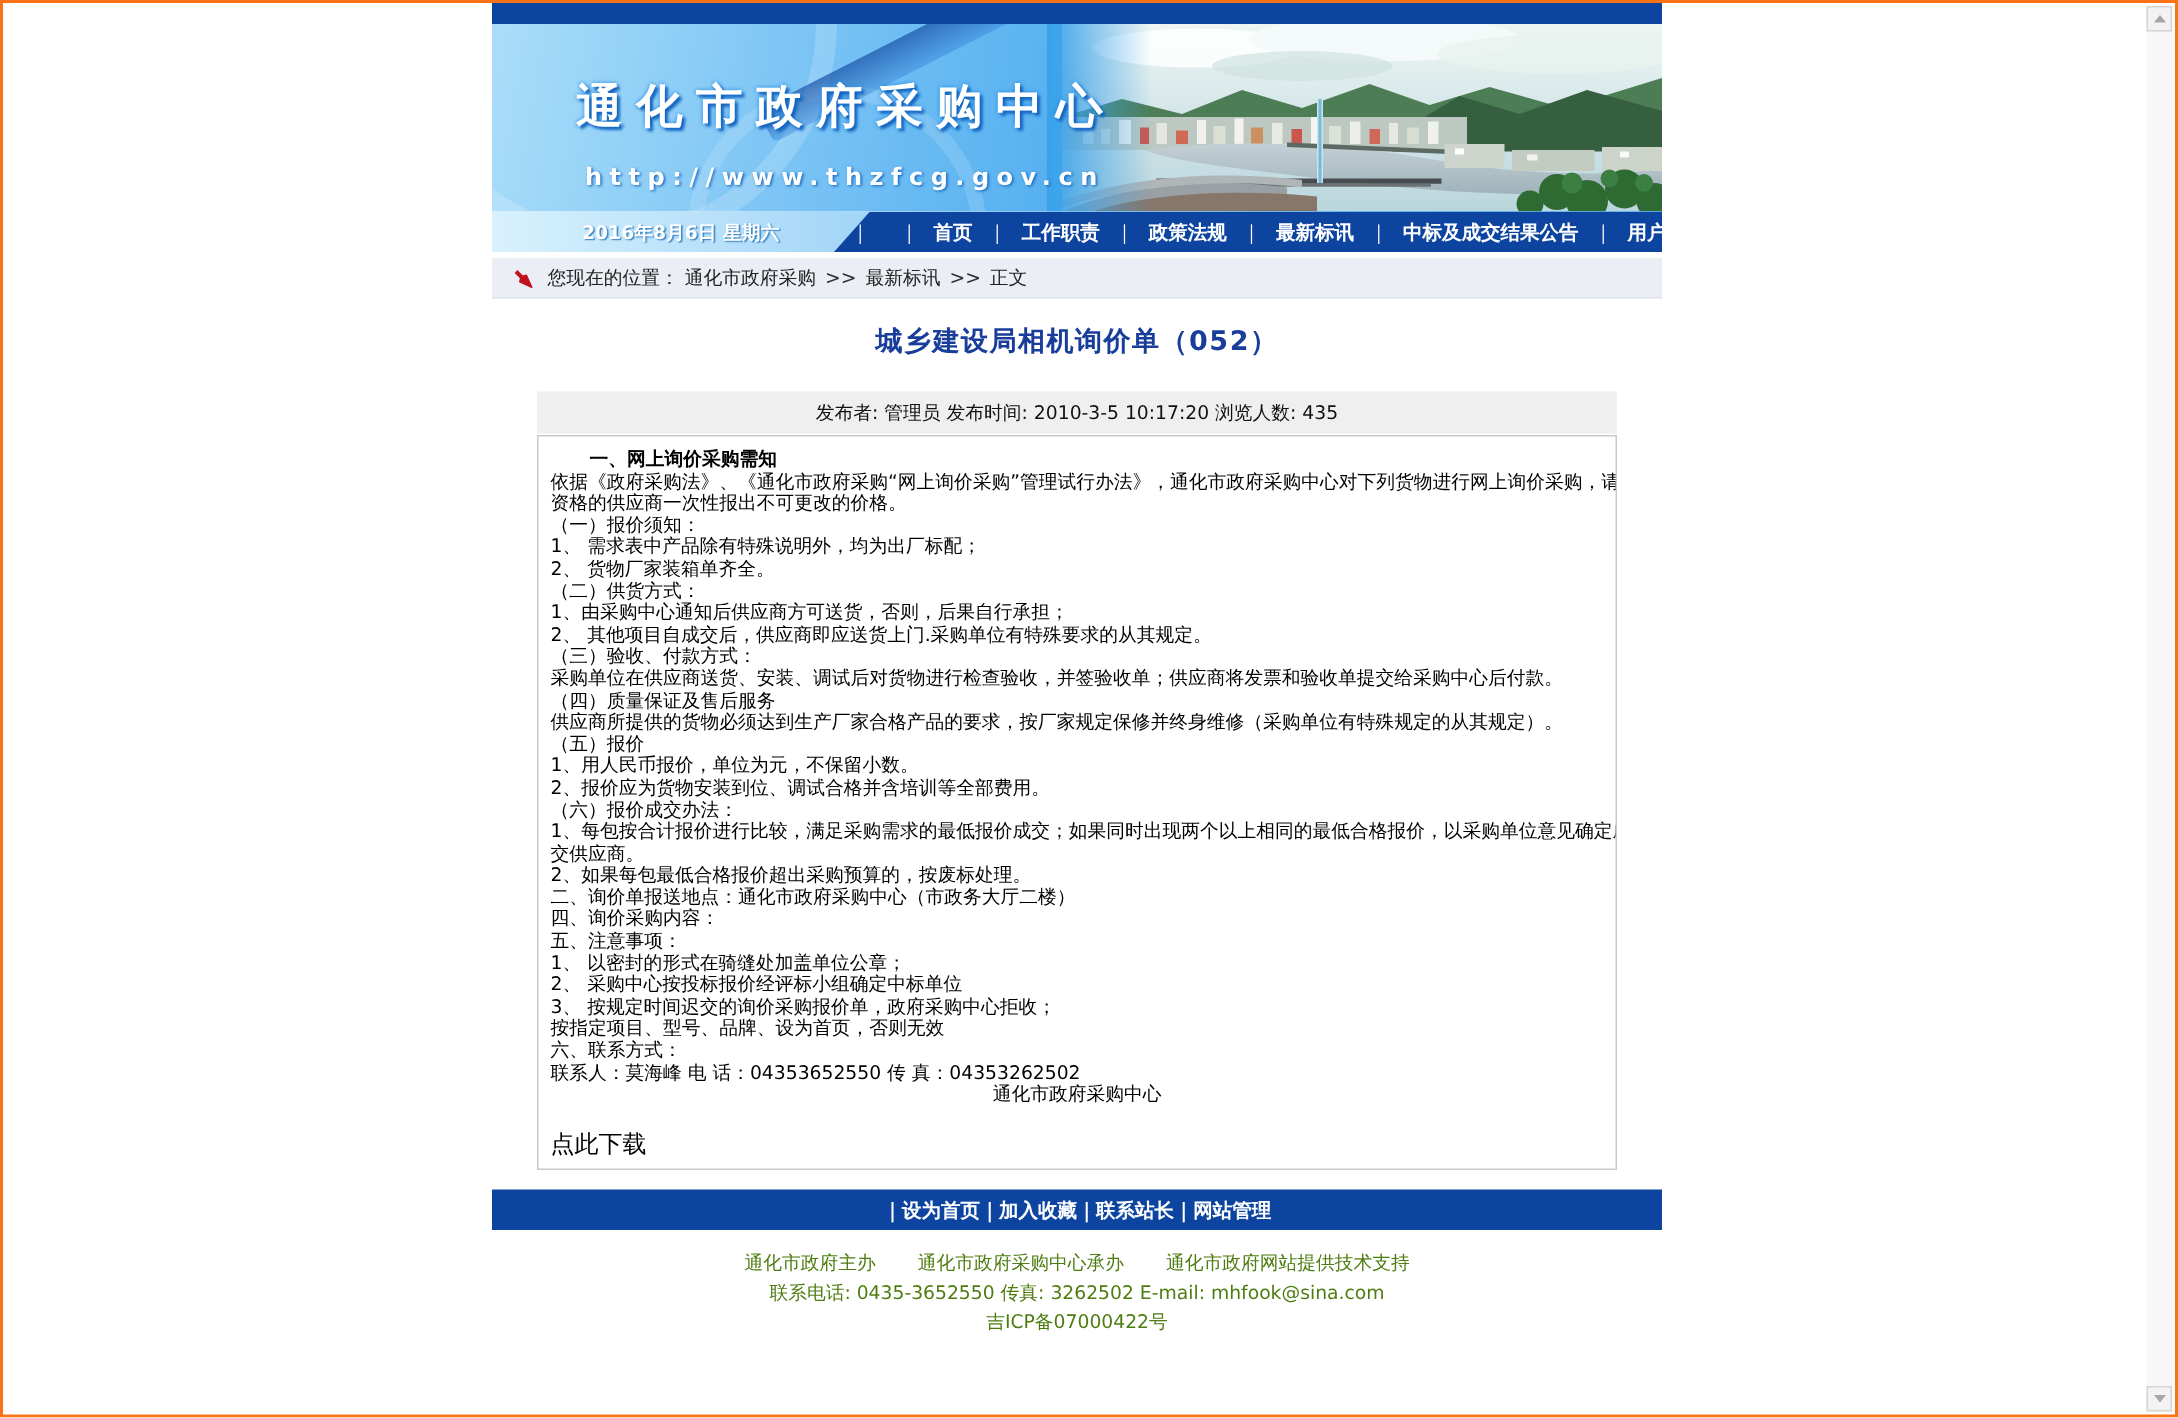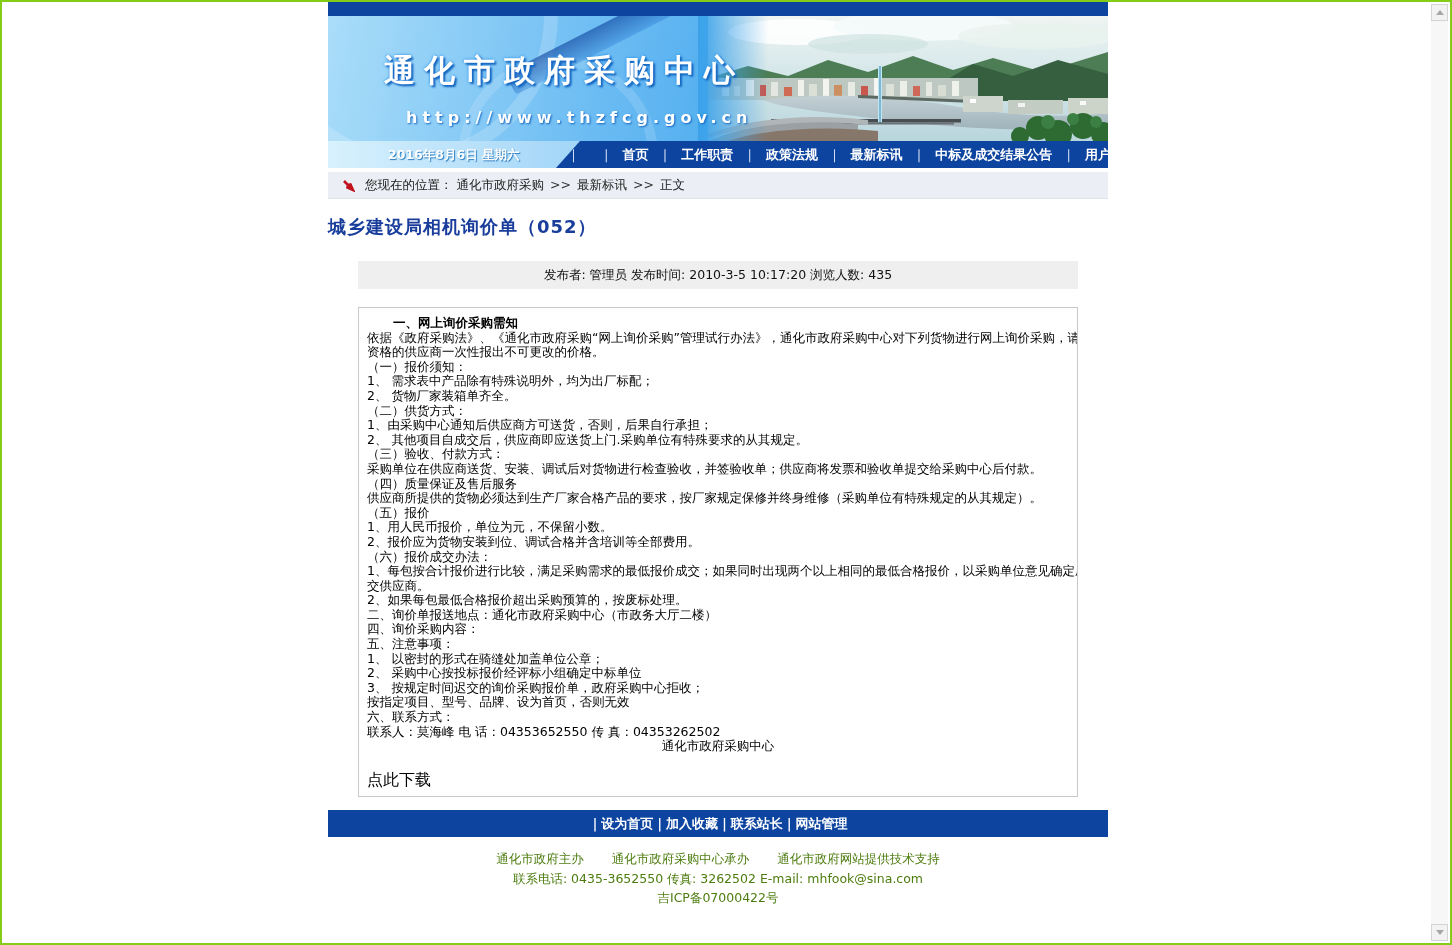--- a/index.html
+++ b/index.html
@@ -1,21 +1,21 @@
 <!DOCTYPE html>
 <html><head>
 <meta charset="utf-8">
 <style>
   * { margin:0; padding:0; box-sizing:border-box; }
   html,body { background:#ffffff; }
   body { font-family:"DejaVu Sans","Liberation Sans",sans-serif; }
 
   .frame {
     position:relative; width:1452px; height:945px;
-    background:#ffffff; border:2px solid #84cc16; overflow:hidden;
+    background:#ffffff; border:2px solid #f97316; overflow:hidden;
   }
 
   .page { position:absolute; left:326px; top:0; width:780px; }
 
   
   .topbar { height:14px; background:#0d44a0; }
 
   
   .banner { position:relative; height:125px; overflow:hidden;
     background:linear-gradient(100deg,#aaddf9 0%,#6cbcf3 35%,#359fe9 70%,#2893e2 100%); }
@@ -25,21 +25,21 @@
   .ribbon { position:absolute; width:230px; height:24px; left:170px; top:4px;
     background:linear-gradient(180deg,rgba(17,72,160,0.65),rgba(40,120,210,0.35));
     transform:rotate(-27deg); border-radius:4px; }
   .banner-photo { position:absolute; right:0; top:0; width:400px; height:125px; }
   .photo-blend { position:absolute; right:340px; top:0; width:70px; height:125px;
     background:linear-gradient(90deg,#3ba2ea 0%,rgba(59,162,234,0) 100%); }
   .banner-title { position:absolute; left:56px; top:34px; color:#ffffff; font-size:31px;
     font-weight:bold; letter-spacing:9px; white-space:nowrap;
     text-shadow:2px 2px 2px #1565c0, 0 0 3px #1e88e5; }
   .banner-url { position:absolute; left:62px; top:92px; color:#ffffff; font-size:16px;
-    font-weight:bold; letter-spacing:5px; white-space:nowrap; text-shadow:1px 1px 2px #1565c0;margin-left:16px; }
+    font-weight:bold; letter-spacing:5px; white-space:nowrap; text-shadow:1px 1px 2px #1565c0; }
 
   
   .datebar { position:relative; height:27px;
     background:linear-gradient(90deg,#d8f1fd 0%,#8ccaf5 45%,#47aaf0 75%); overflow:hidden; }
   .date-text { position:absolute; left:60px; top:0; height:43px; line-height:27px;
     color:#ffffff; font-size:12.5px; font-weight:bold; text-shadow:1px 1px 1px #2a7cc0; }
   .mainnav { position:absolute; left:228px; right:0; top:0; bottom:0; background:#0d44a0;
     clip-path:polygon(24px 0, 100% 0, 100% 100%, 0 100%);
     display:flex; align-items:center; justify-content:center;
     color:#ffffff; font-size:13px; font-weight:bold; padding-left:30px; white-space:nowrap; }
@@ -49,25 +49,25 @@
   
   .breadcrumb { margin-top:4px; height:27px; background:#ebeff5;
     border-bottom:1px solid #dde4ec; display:flex; align-items:center;
     font-size:12.5px; color:#222; padding-left:14px; }
   .bc-arrow { width:13px; height:13px; margin-right:10px; flex:0 0 auto; }
   .breadcrumb .bc-sep { margin:0 6px; color:#333; }
   .breadcrumb a { color:#222; text-decoration:none; cursor:pointer; }
   .bc-label { margin-right:4px; }
 
   
-  .article-title { margin-top:16px; text-align:left; color:#183d9b;
+  .article-title { margin-top:16px; text-align:center; color:#183d9b;
     font-size:18px; font-weight:bold; letter-spacing:1px; }
   .meta-bar { width:720px; margin:22px auto 0; height:28px; line-height:28px;
     background:#efefef; text-align:center; font-size:12.5px; color:#111; }
-  .content-box { width:720px; height:490px; margin:18px auto 0; background:#ffffff;
+  .content-box { width:720px; height:490px; margin:1px auto 0; background:#ffffff;
     border:1px solid #c9c9c9; padding:8px 8px 10px 8px; overflow:hidden;
     font-size:12.5px; color:#000; }
   .content-box .line { line-height:14.6px; white-space:nowrap; }
   .content-box .line.head { font-weight:bold; padding-left:26px; }
   .content-box .line.center { text-align:center; white-space:normal; }
   .download { margin-top:13px; line-height:15px; color:#000; cursor:pointer;
     display:inline-block; text-decoration:none; }
 
   
   .footbar { margin-top:21px; height:27px; background:#0d44a0; color:#ffffff;

